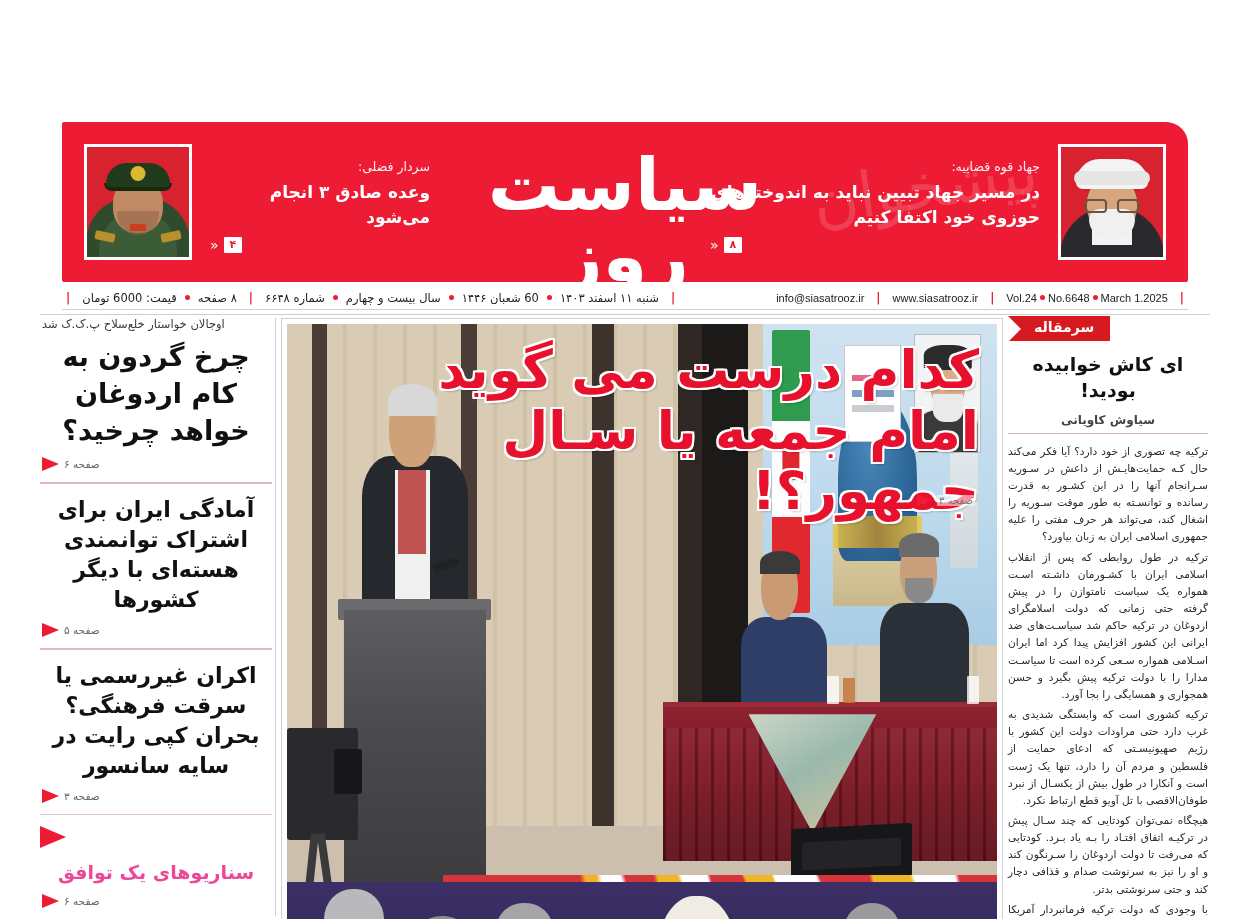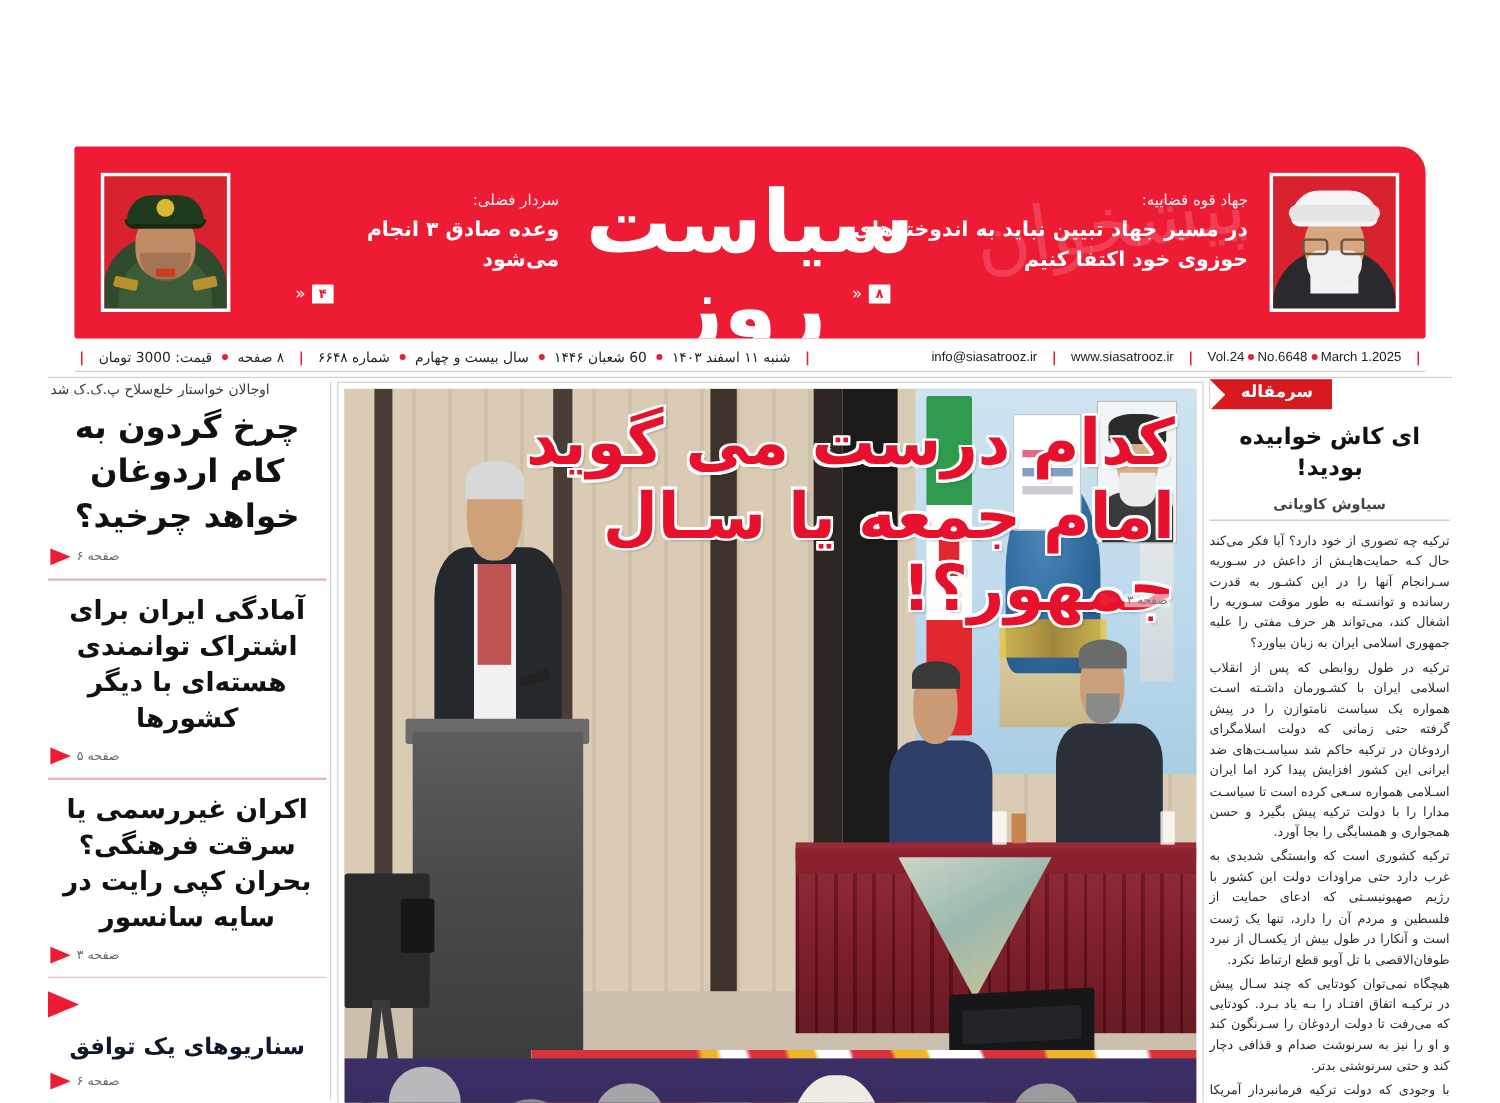--- a/index.html
+++ b/index.html
@@ -104,21 +104,20 @@
   .cl-glass-l{position: absolute; left: 24px; top: 52px; width: 22px; height: 14px; border: 2px solid #6b5540; border-radius: 4px; }
   .cl-glass-r{position: absolute; right: 24px; top: 52px; width: 22px; height: 14px; border: 2px solid #6b5540; border-radius: 4px; }
 
   
   .mh-teaser {
     position: absolute;
     top: 36px;
     color: #ffffff;
     text-align: right;
     line-height: 1.42;
-    margin-left: 36px;
   }
   .mh-teaser-left  { left: 148px; width: 220px; text-align: right; }
   .mh-teaser-right { right: 148px; width: 330px; }
 
   .mh-kicker {
     font-size: 12.5px;
     opacity: 0.93;
     margin-bottom: 4px;
     font-weight: normal;
   }
@@ -329,21 +328,21 @@
     align-items: center;
     justify-content: flex-start;
     direction: rtl;
     padding-right: 12px;
     letter-spacing: 0px;
   }
 
   .note-title {
     font-size: 19px;
     font-weight: bold;
-    color: #0f172a;
+    color: #ec4899;
     text-align: center;
     line-height: 1.4;
   }
 
   
   .lead-photo-frame {
     position: relative;
     width: 722px;
     height: 709px;
     border: 1px solid #d0d0d0;
@@ -817,21 +816,21 @@
       <span>60 شعبان ۱۴۴۶</span>
       <span class="dot"></span>
       <span>سال بیست و چهارم</span>
       <span class="dot"></span>
       <span>شماره ۶۶۴۸</span>
     </span>
     <span class="info-sep">|</span>
     <span class="info-fa">
       <span>۸ صفحه</span>
       <span class="dot"></span>
-      <span>قیمت: 3000 تومان</span>
+      <span>قیمت: 6000 تومان</span>
     </span>
     <span class="info-sep">|</span>
   </div>
 
   <div class="top-rule"></div>
   <div class="vrule vrule-l"></div>
   <div class="vrule vrule-r"></div>
 
   <div class="col-left">
 

